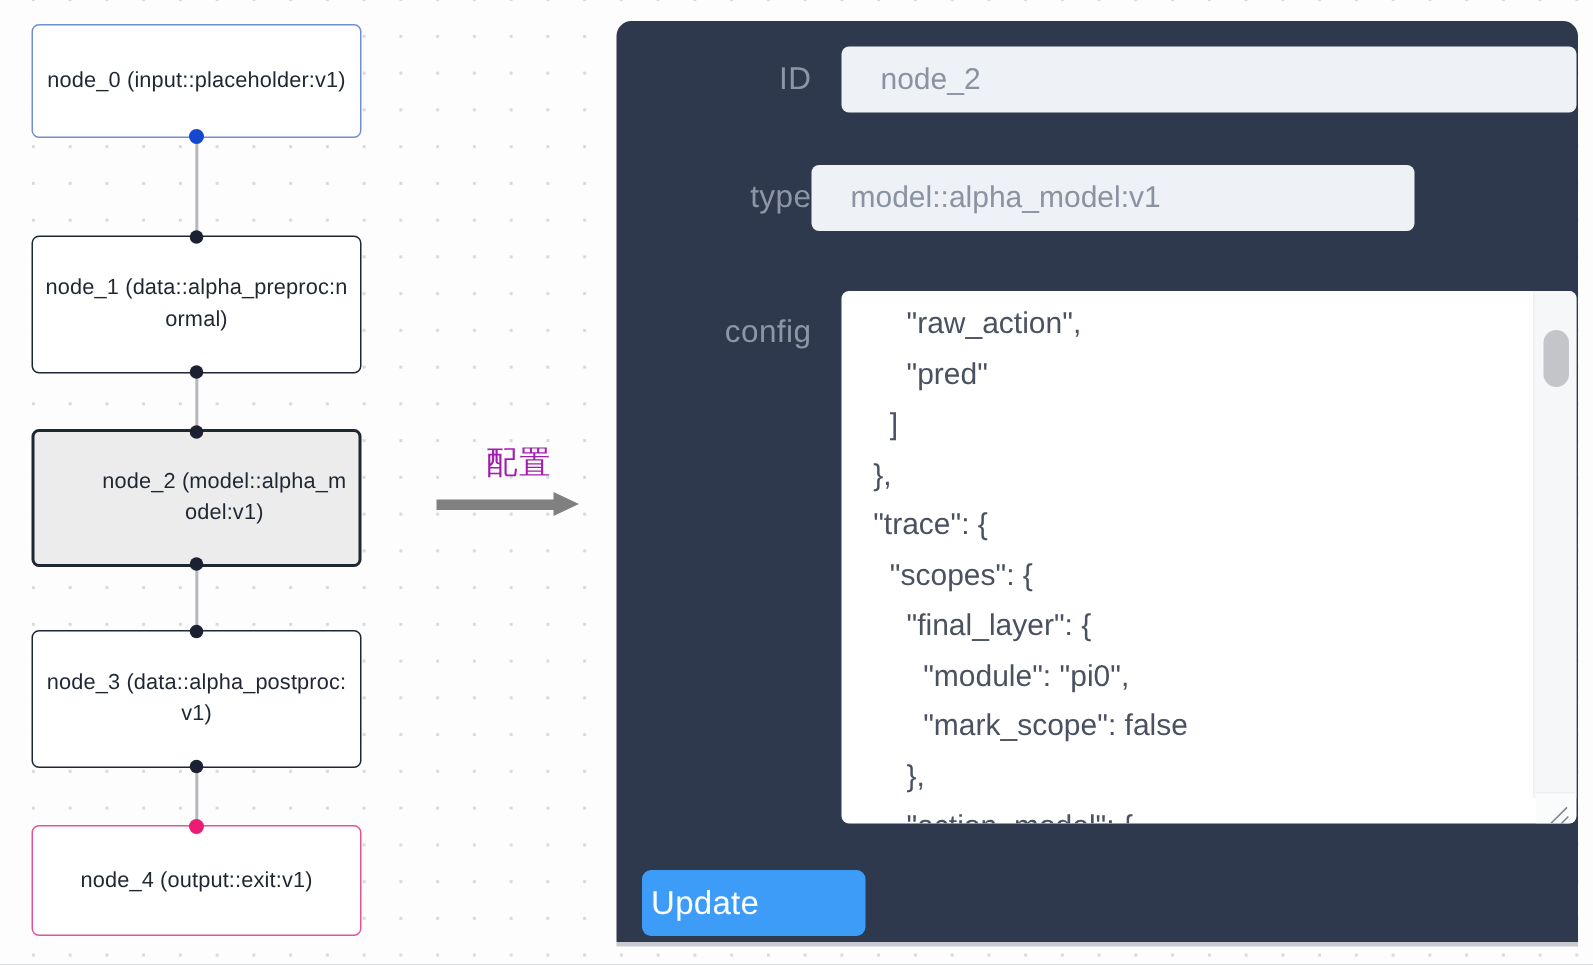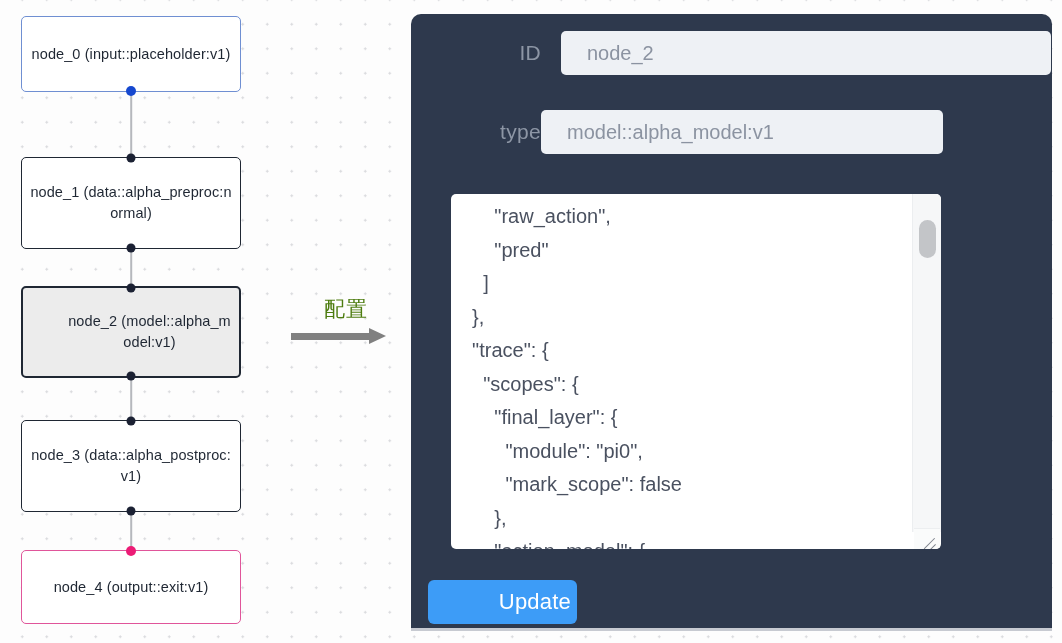--- a/index.html
+++ b/index.html
@@ -79,21 +79,21 @@
   
   #annotation {
     position: absolute;
     left: 291px;
     top: 296px;
     width: 110px;
     text-align: center;
   }
   #annotation .anno-label {
     font-size: 21px;
-    color: #4d7c0f;
+    color: #a21caf;
     letter-spacing: 1px;
     line-height: 26px;
   }
   #annotation .anno-arrow {
     position: relative;
     margin-top: 7px;
     height: 14px;
   }
   #annotation .anno-arrow .shaft {
     position: absolute;
@@ -222,21 +222,21 @@
     width: 149px;
     height: 44px;
     background: #3d9cf7;
     border: none;
     border-radius: 6px;
     color: #ffffff;
     font-family: "Liberation Sans", sans-serif;
     font-size: 22px;
     letter-spacing: .2px;
     cursor: pointer;
-    text-align: right;
+    text-align: left;
   }
 
   #panel-shadow {
     position: absolute;
     left: 411px;
     top: 628px;
     width: 641px;
     height: 3px;
     background: #9aa1ad;
     opacity: .55;
@@ -301,20 +301,21 @@
       <span class="field-label">ID</span>
       <input class="text-input" type="text" value="node_2" style="">
     </div>
 
     <div class="field-row" id="row-type">
       <span class="field-label">type</span>
       <input class="text-input" type="text" value="model::alpha_model:v1" style="">
     </div>
 
     <div class="field-row" id="row-config">
+      <span class="field-label">config</span>
       <div class="config-area-wrap">
         <pre class="config-text">      "raw_action",
       "pred"
     ]
   },
   "trace": {
     "scopes": {
       "final_layer": {
         "module": "pi0",
         "mark_scope": false

